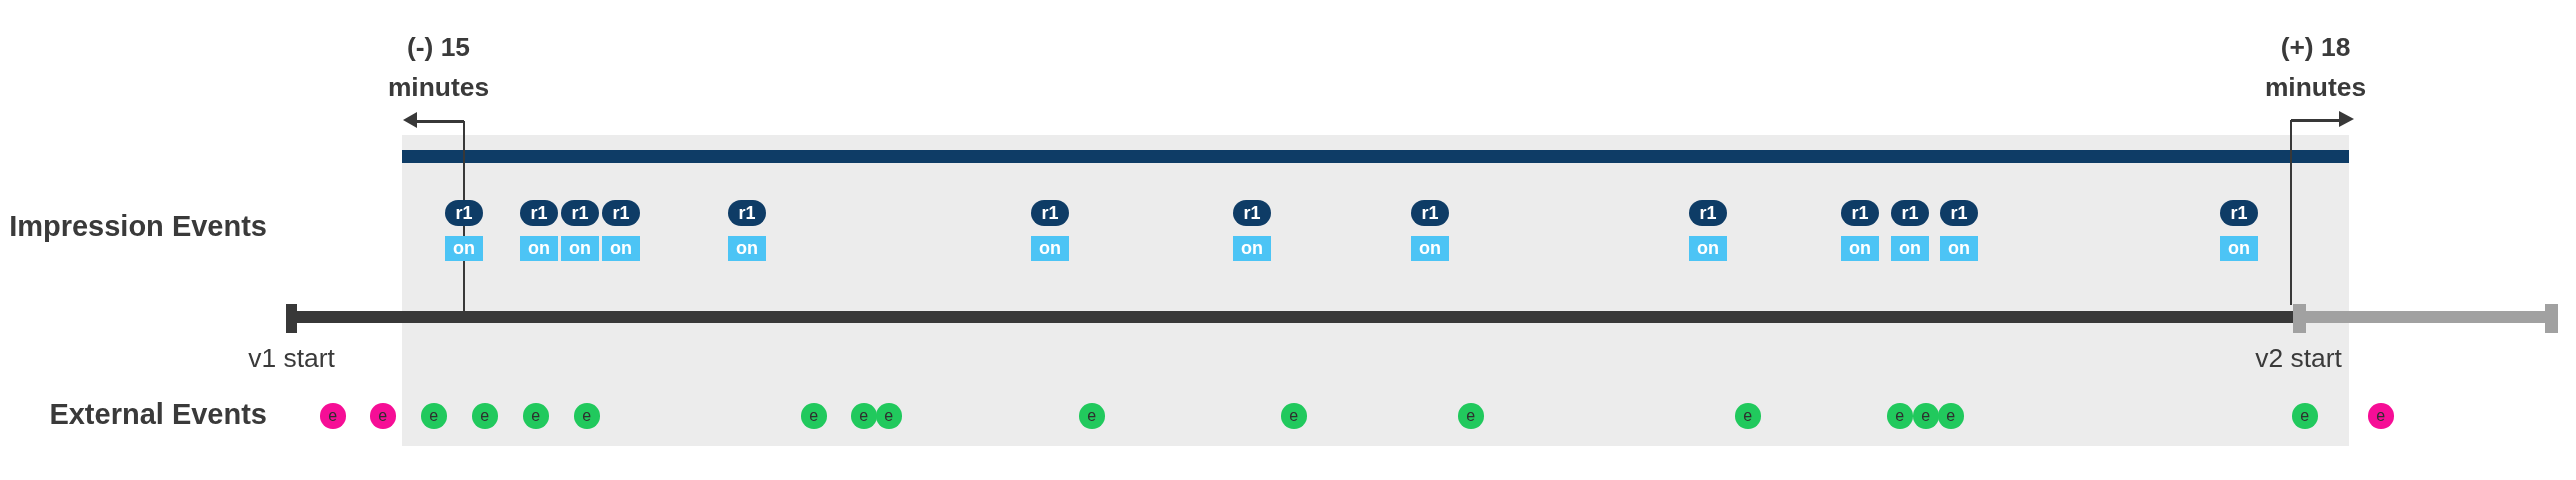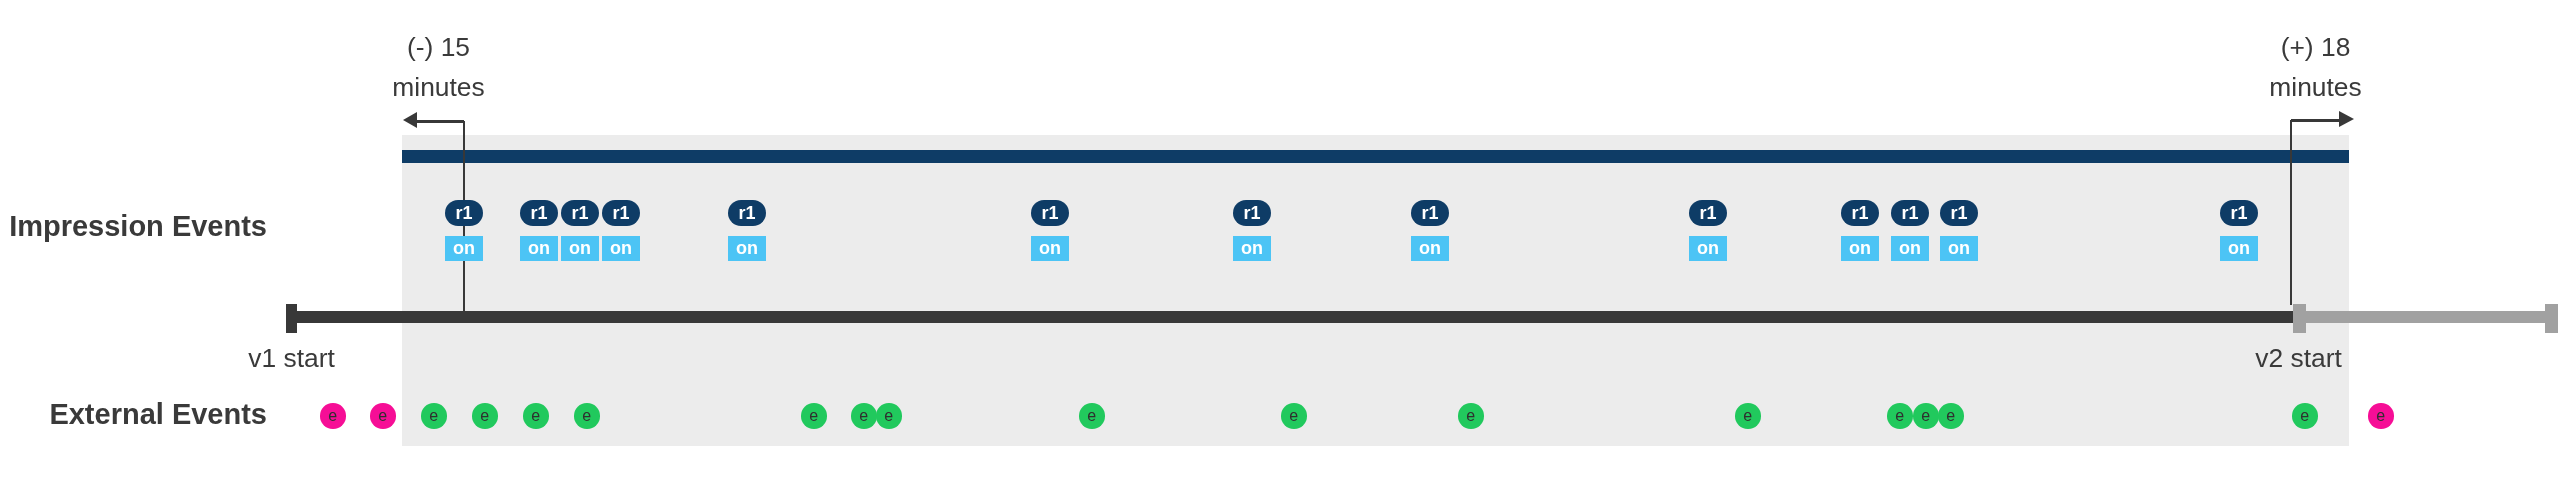--- a/index.html
+++ b/index.html
@@ -19,21 +19,21 @@
   .hline-minus{left:415px;top:120px;width:49px;}
   .hline-plus{left:2291px;top:119px;width:49px;}
   .arrow-left{position:absolute;left:403px;top:112px;width:0;height:0;z-index:2;
     border-top:8.5px solid transparent;border-bottom:8.5px solid transparent;
     border-right:14px solid var(--dark,#383838);}
   .arrow-right{position:absolute;left:2339px;top:111px;width:0;height:0;z-index:2;
     border-top:8.5px solid transparent;border-bottom:8.5px solid transparent;
     border-left:15px solid var(--dark,#383838);}
 
   .ann{position:absolute;width:189px;text-align:center;font-size:26.4px;
-       font-weight:400;line-height:30px;z-index:4;}
+       font-weight:700;line-height:30px;z-index:4;}
   .ann-minus-1{left:344px;top:32px;}
   .ann-minus-2{left:344px;top:72px;}
   .ann-plus-1{left:2221px;top:32px;}
   .ann-plus-2{left:2221px;top:72px;}
 
   .rowlabel{position:absolute;left:0;width:267px;text-align:right;
             font-size:29px;font-weight:700;line-height:30px;z-index:4;}
   .rowlabel.imp{top:211px;}
   .rowlabel.ext{top:399px;}
 

